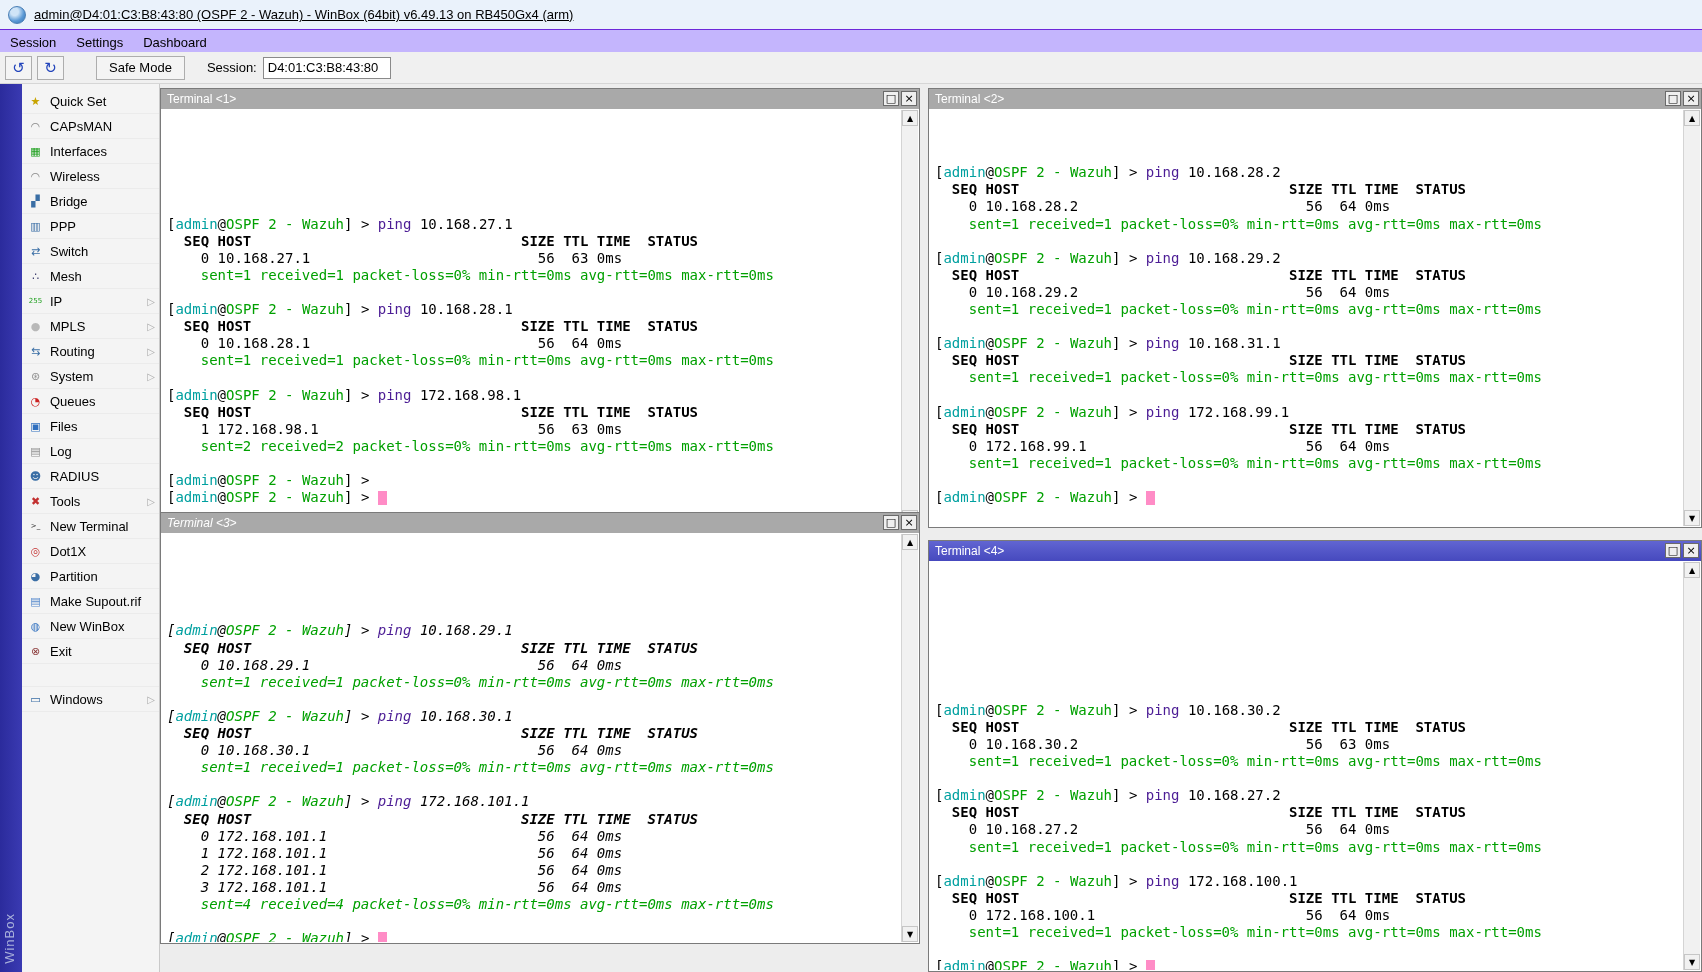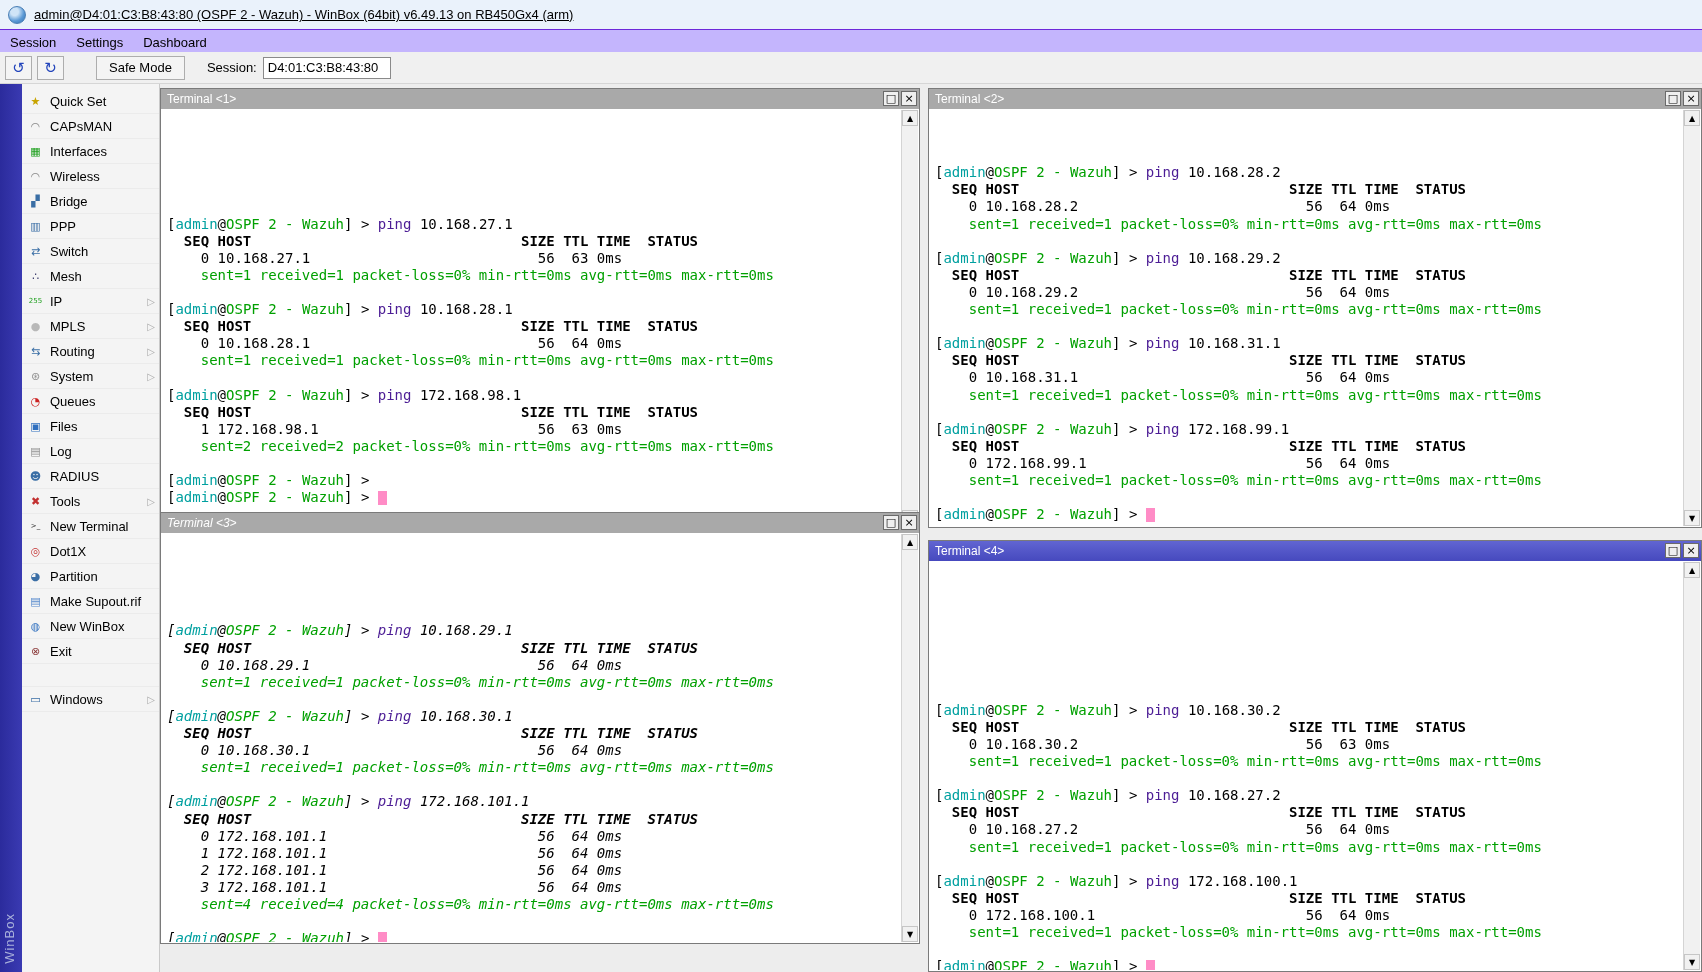--- a/index.html
+++ b/index.html
@@ -255,21 +255,20 @@
       <div class="tline"><span>    0 10.168.28.2                           56  64 0ms</span></div>
       <div class="tline"><span class="tg">    sent=1 received=1 packet-loss=0% min-rtt=0ms avg-rtt=0ms max-rtt=0ms</span></div>
       <div class="tline"> </div>
       <div class="tline"><span>[</span><span class="tu">admin</span><span>@</span><span class="th">OSPF 2 - Wazuh</span><span>] &gt; </span><span class="tc">ping</span><span> 10.168.29.2</span></div>
       <div class="tline"><span class="tb">  SEQ HOST                                SIZE TTL TIME  STATUS</span></div>
       <div class="tline"><span>    0 10.168.29.2                           56  64 0ms</span></div>
       <div class="tline"><span class="tg">    sent=1 received=1 packet-loss=0% min-rtt=0ms avg-rtt=0ms max-rtt=0ms</span></div>
       <div class="tline"> </div>
       <div class="tline"><span>[</span><span class="tu">admin</span><span>@</span><span class="th">OSPF 2 - Wazuh</span><span>] &gt; </span><span class="tc">ping</span><span> 10.168.31.1</span></div>
       <div class="tline"><span class="tb">  SEQ HOST                                SIZE TTL TIME  STATUS</span></div>
-      <div class="tline"><span>    0 10.168.31.1                           56  64 0ms</span></div>
       <div class="tline"><span class="tg">    sent=1 received=1 packet-loss=0% min-rtt=0ms avg-rtt=0ms max-rtt=0ms</span></div>
       <div class="tline"> </div>
       <div class="tline"><span>[</span><span class="tu">admin</span><span>@</span><span class="th">OSPF 2 - Wazuh</span><span>] &gt; </span><span class="tc">ping</span><span> 172.168.99.1</span></div>
       <div class="tline"><span class="tb">  SEQ HOST                                SIZE TTL TIME  STATUS</span></div>
       <div class="tline"><span>    0 172.168.99.1                          56  64 0ms</span></div>
       <div class="tline"><span class="tg">    sent=1 received=1 packet-loss=0% min-rtt=0ms avg-rtt=0ms max-rtt=0ms</span></div>
       <div class="tline"> </div>
       <div class="tline"><span>[</span><span class="tu">admin</span><span>@</span><span class="th">OSPF 2 - Wazuh</span><span>] &gt; </span><span class="cursor"></span></div>
     </div>
   <div class="tscroll">

